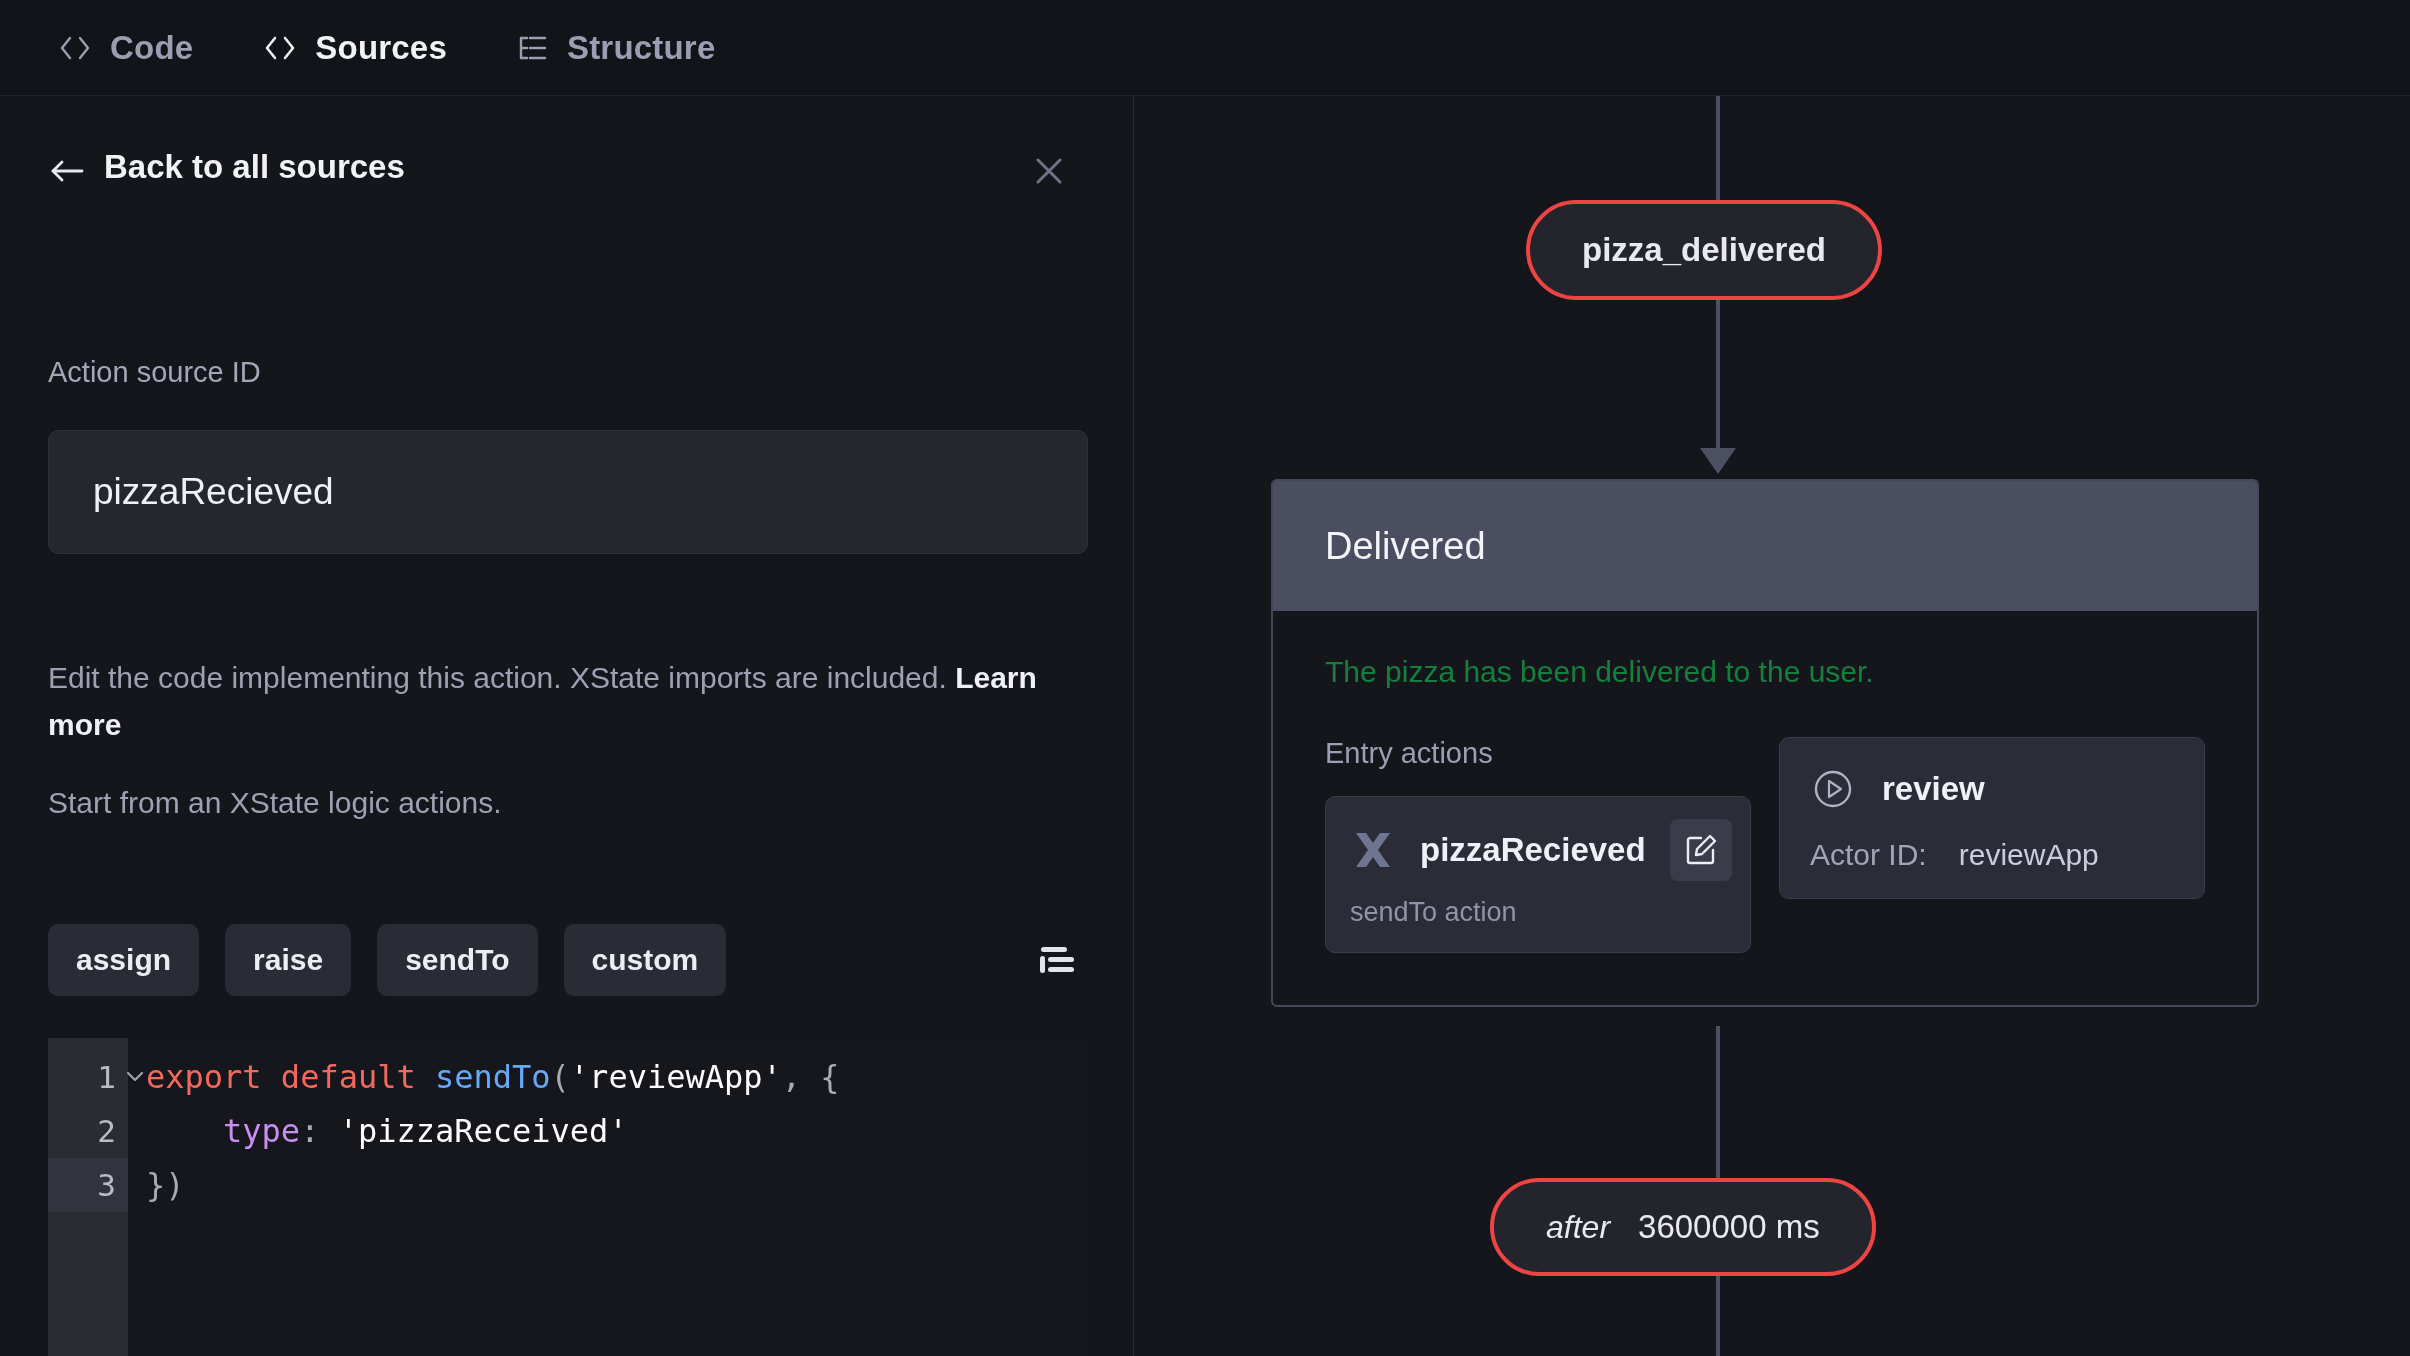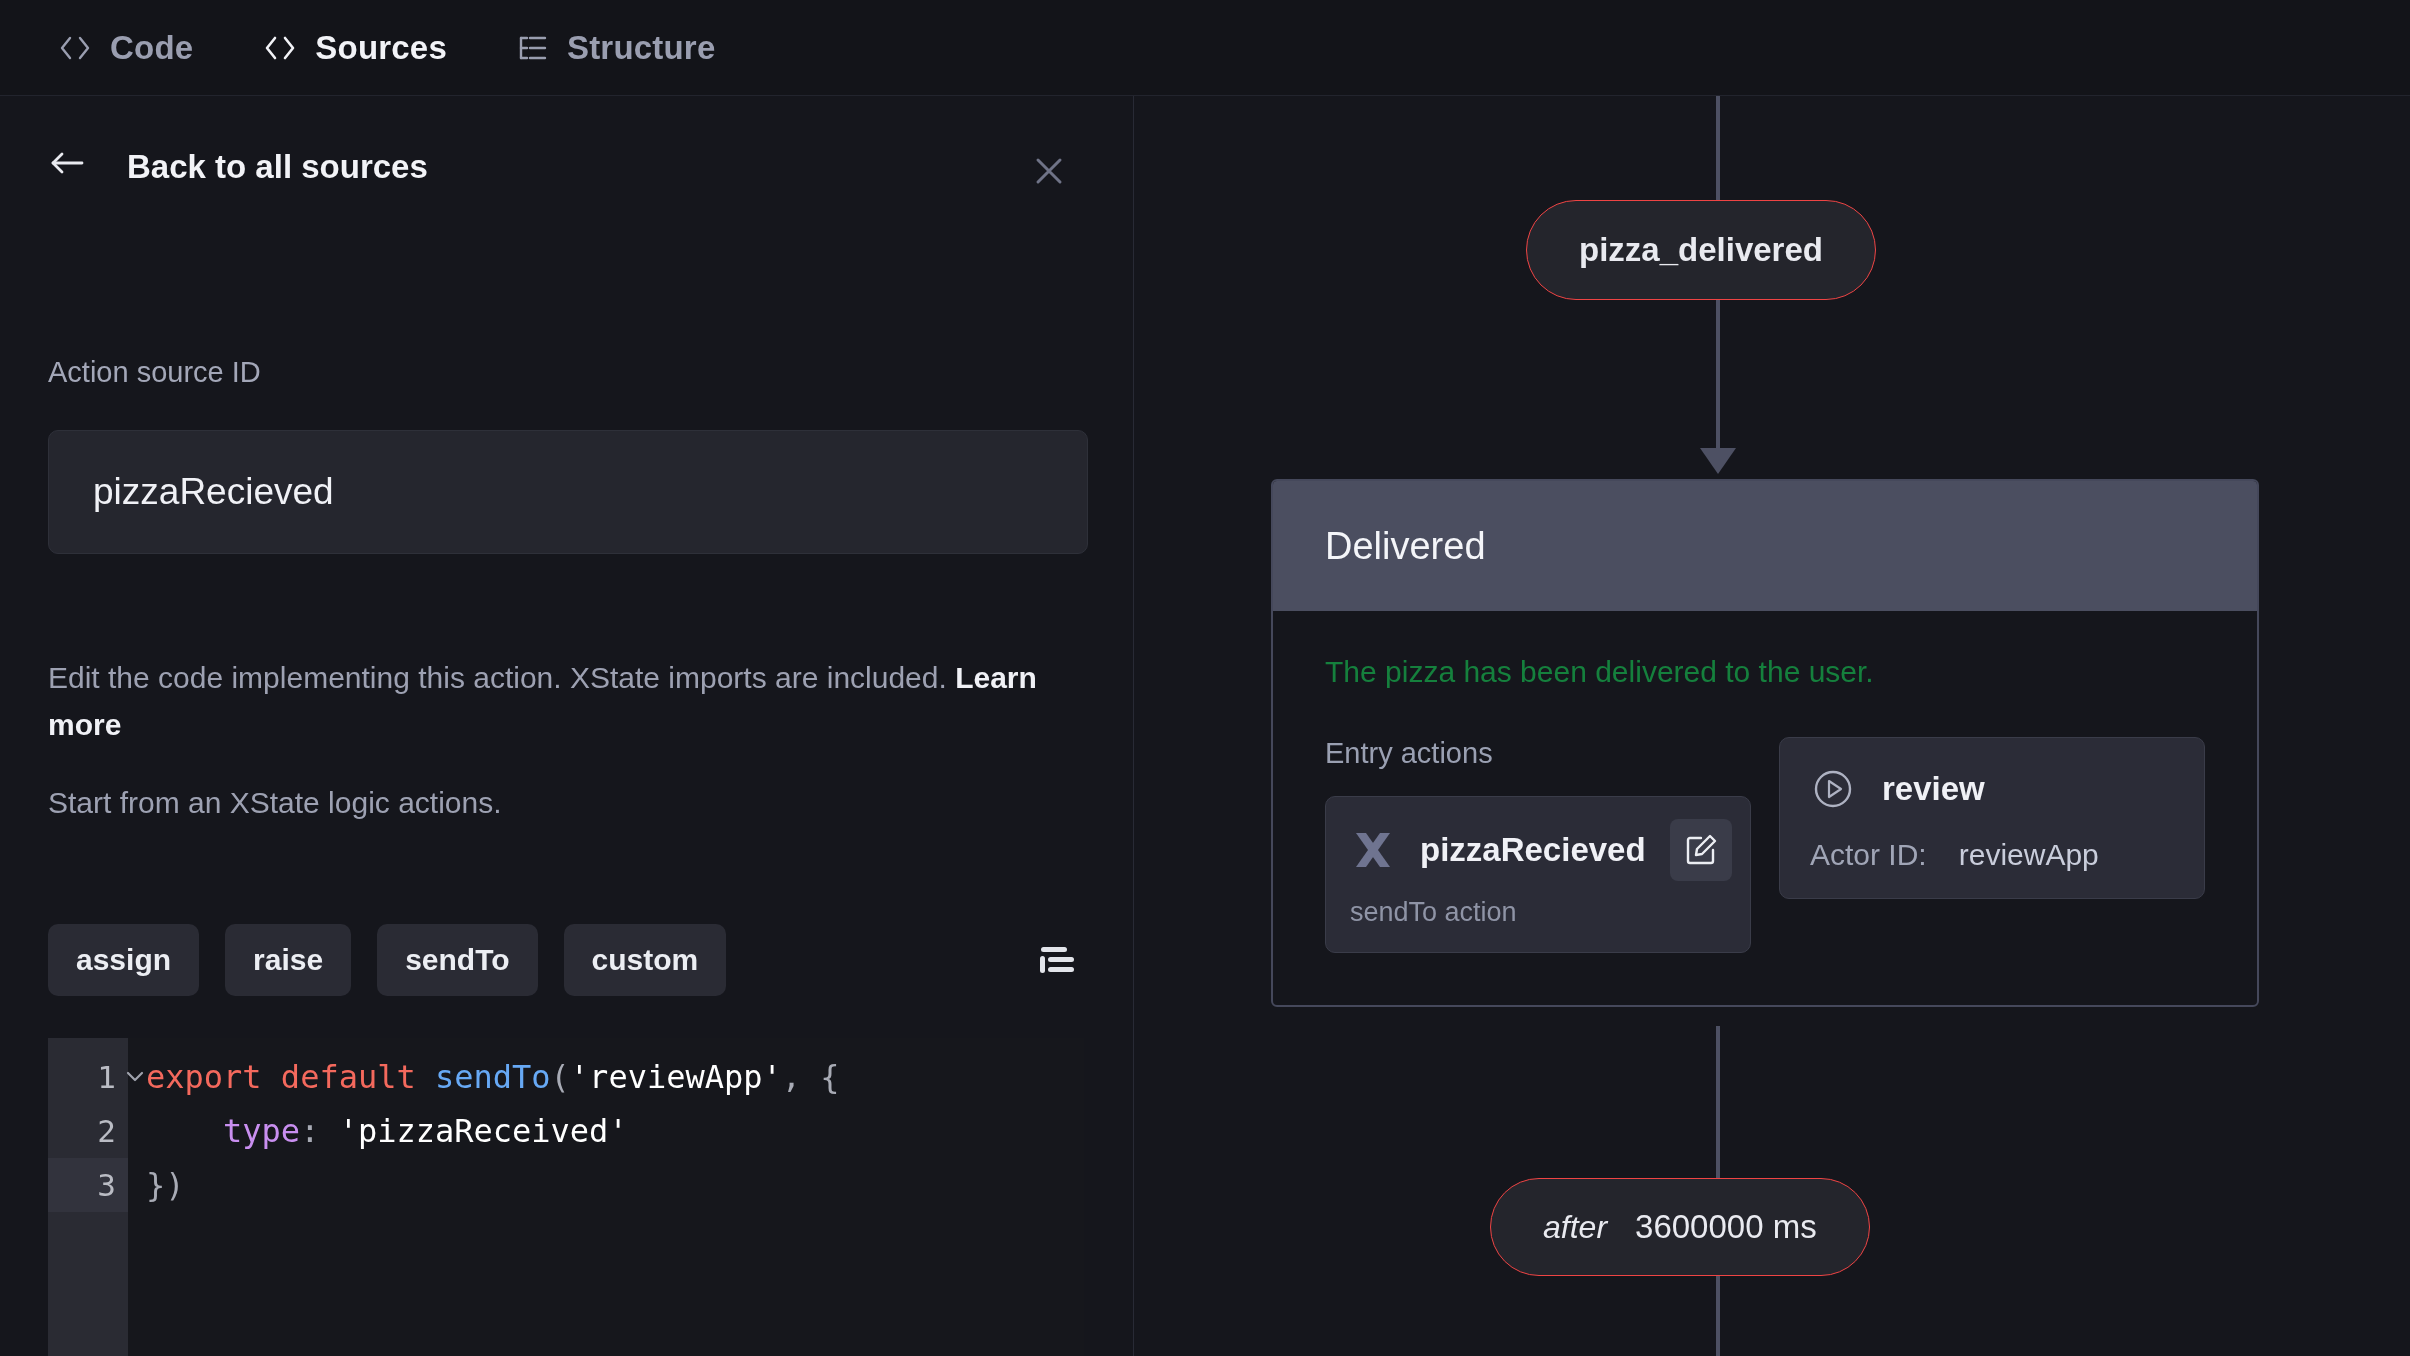--- a/index.html
+++ b/index.html
@@ -30,21 +30,21 @@
     position:absolute; top:96px; left:0; width:1134px; height:1260px;
     background:#15161c;
     border-right:1px solid #282a35;
     overflow:hidden;
   }
   .lp-head {
     position:absolute; top:28px; left:0; width:1134px; height:86px;
     display:flex; align-items:center;
   }
   .back-btn {
-    display:flex; align-items:flex-start; gap:41px;
+    display:flex; align-items:flex-end; gap:18px;
     margin-left:48px; cursor:pointer;
   }
   .back-arrow { color:#e9eaf0; display:flex; }
   .back-label { font-size:33px; font-weight:700; color:#f2f3f7; }
   .close-btn {
     position:absolute; right:62px; top:24px;
     width:46px; height:46px; display:flex; align-items:center; justify-content:center;
     cursor:pointer; color:#6f7387;
   }
 
@@ -137,21 +137,21 @@
   }
   .arrowhead {
     position:absolute; width:0; height:0;
     border-left:18px solid transparent;
     border-right:18px solid transparent;
     border-top:26px solid #4d5063;
   }
   .pill {
     position:absolute;
     background:#24252c;
-    border:1px solid #ef4444;
+    border:4px solid #ef4444;
     border-radius:999px;
     display:flex; align-items:center; justify-content:center;
     color:#e9eaf0;
     font-size:33px; font-weight:700;
     padding:0 52px;
     cursor:pointer;
   }
   .pill.delay { font-weight:400; gap:22px; }
   .pill.delay .after { font-style:italic; font-size:32px; color:#e9eaf0; }
   .pill.delay .dval { font-size:33px; color:#e9eaf0; }

